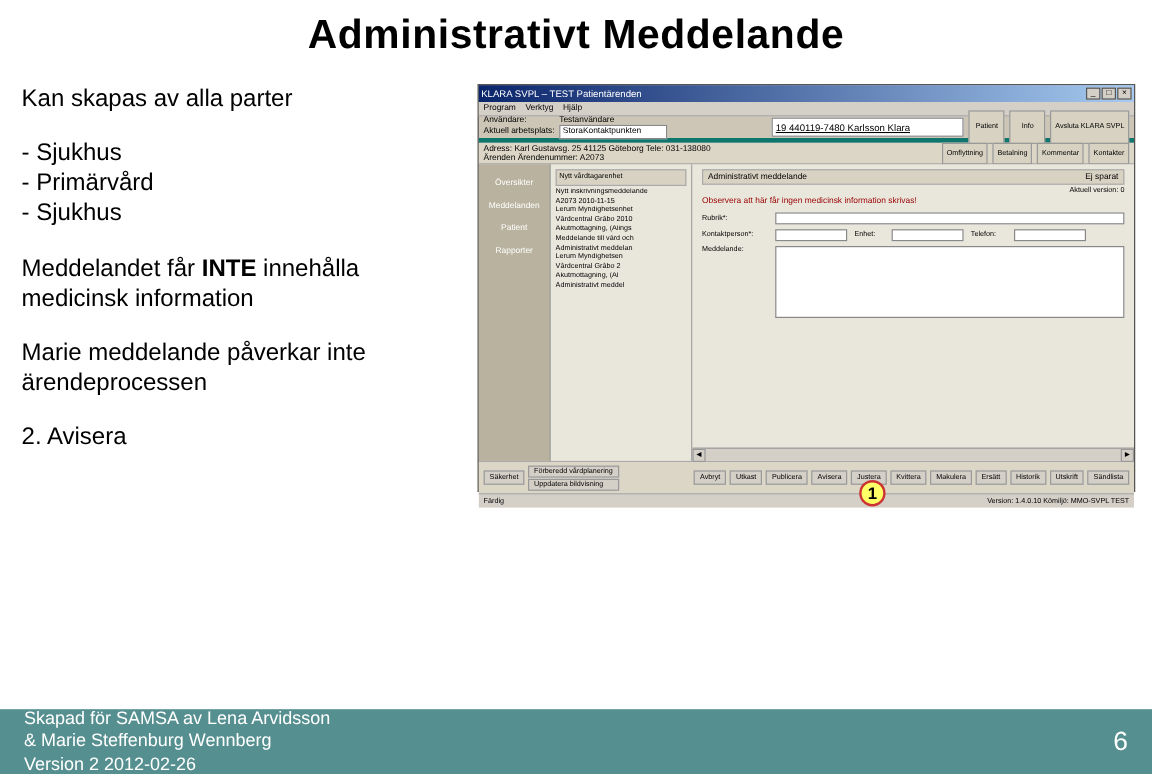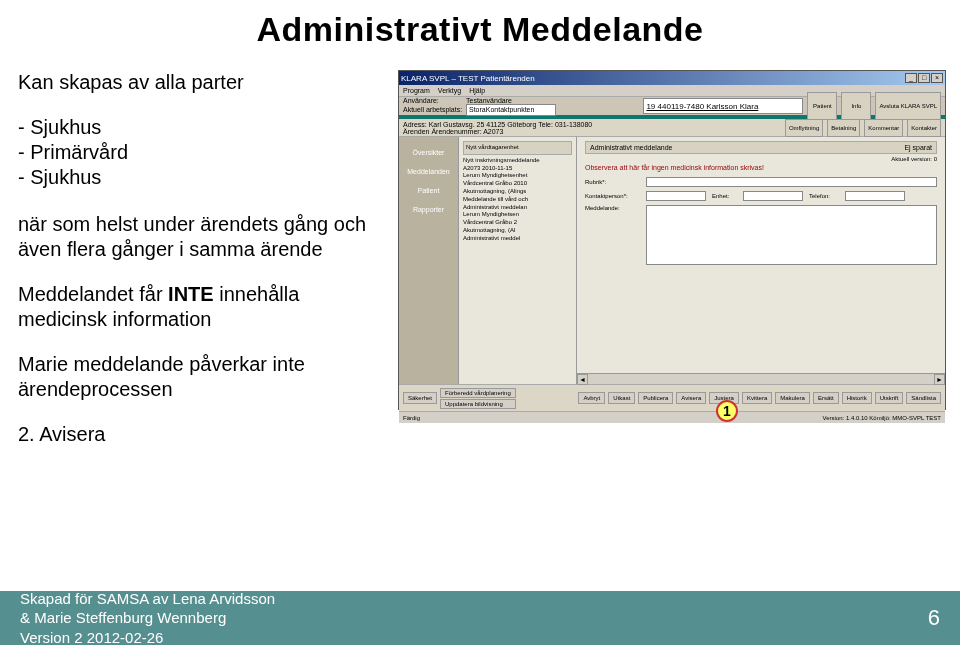--- a/index.html
+++ b/index.html
@@ -123,21 +123,20 @@
 
 <div class="slide-title">Administrativt Meddelande</div>
 
 <div class="left-text">
   <p>Kan skapas av alla parter</p>
   <ul class="ul-list">
     <li>Sjukhus</li>
     <li>Primärvård</li>
     <li>Sjukhus</li>
   </ul>
-  <p>när som helst under ärendets gång och även flera gånger i samma ärende</p>
   <p>
     <span>Meddelandet får </span><b>INTE</b><span> innehålla medicinsk information</span>
   </p>
   <p>Marie meddelande påverkar inte ärendeprocessen</p>
   <p>2.  Avisera</p>
 </div>
 
 <div class="app">
   <div class="app-titlebar">
     <span>KLARA SVPL – TEST Patientärenden</span>

